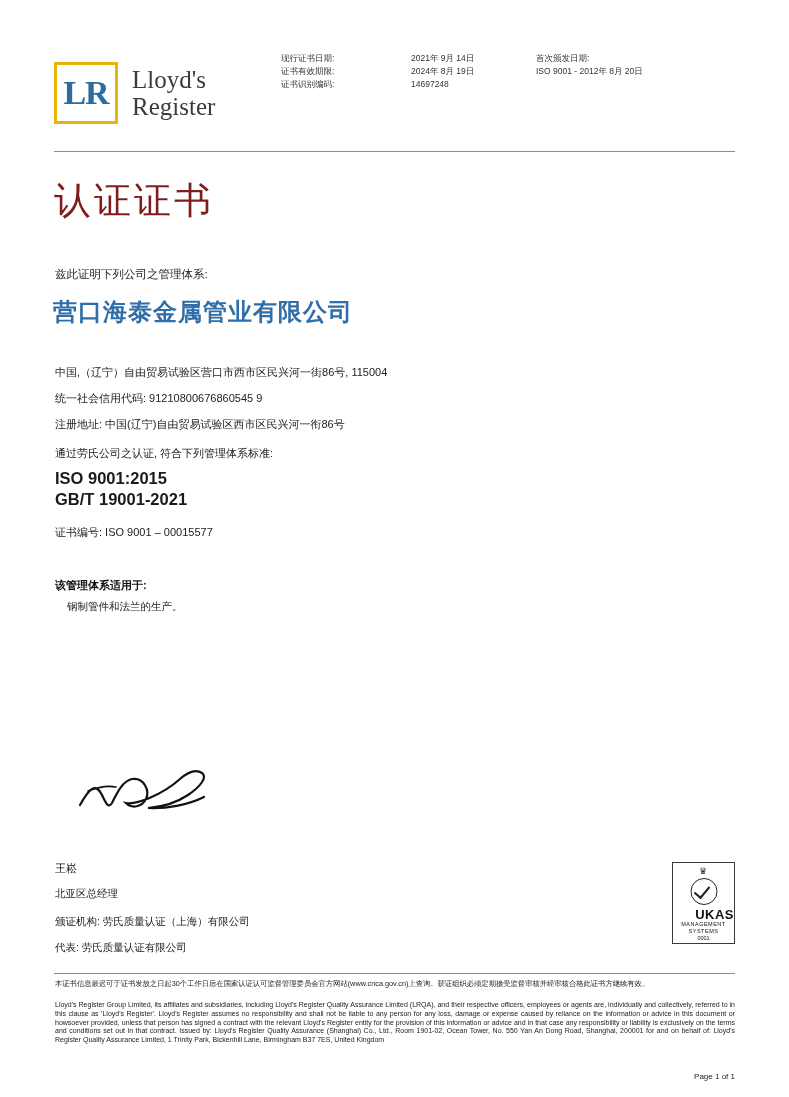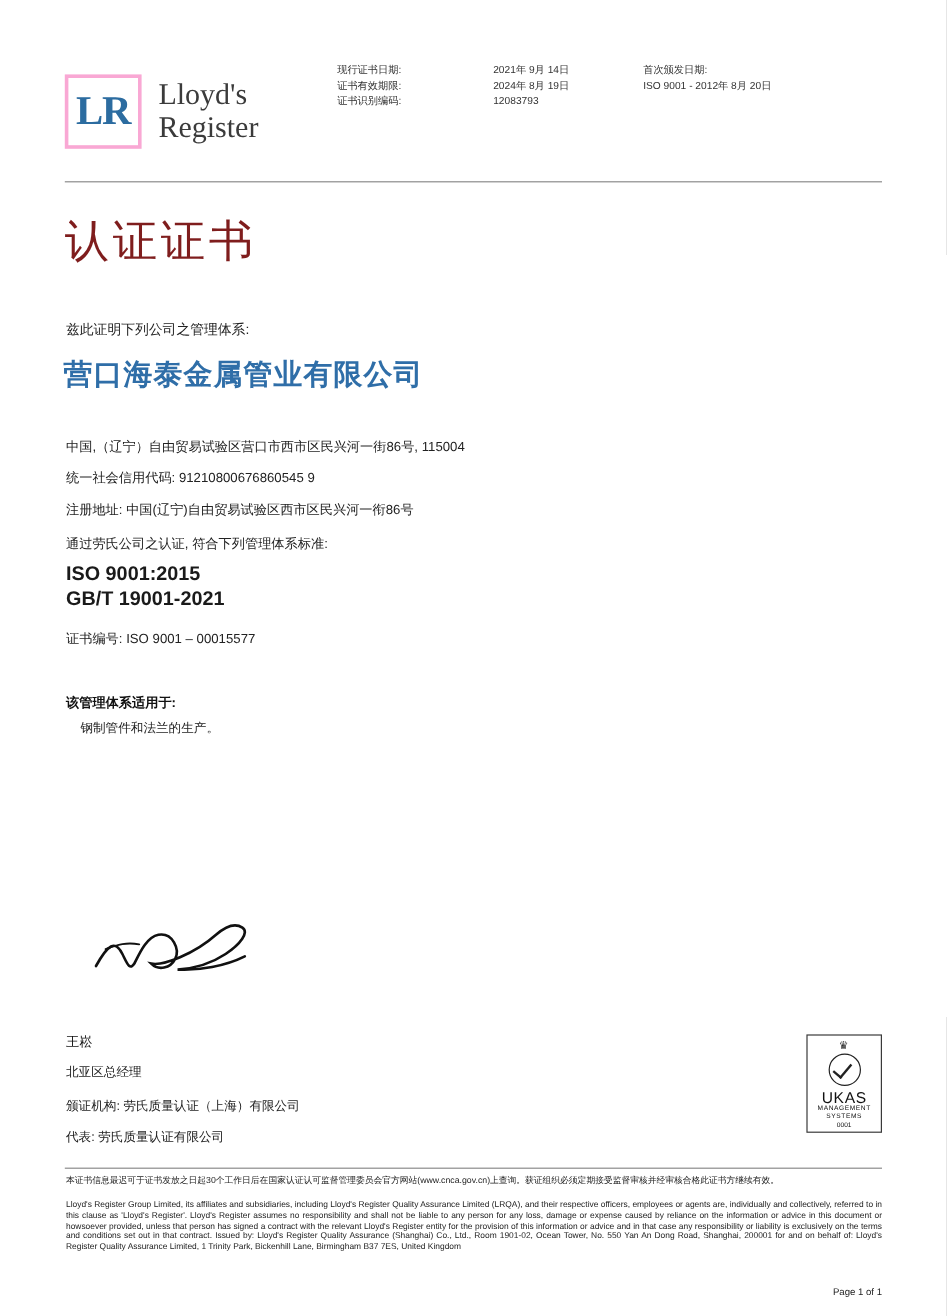--- a/index.html
+++ b/index.html
@@ -25,21 +25,21 @@
     width: 789px; height: 152px;
   }
   .logo-wrap {
     position: absolute;
     left: 54px; top: 62px;
     display: flex;
     align-items: center;
   }
   .logo-mark {
     width: 64px; height: 62px;
-    border: 3px solid #f9a8d4;
+    border: 3px solid #eab308;
     box-sizing: border-box;
     position: relative;
     text-align: center;
   }
   .logo-mark .lr {
     position: absolute;
     left: 0; top: 0; right: 0; bottom: 0;
     display: flex;
     align-items: center;
     justify-content: center;
@@ -216,23 +216,23 @@
     position: absolute;
     left: 6px; top: 4px;
     width: 7px; height: 13px;
     border-right: 2px solid #222;
     border-bottom: 2px solid #222;
     transform: rotate(40deg);
   }
   .ukas .ukas-word {
     position: absolute;
     left: 0; right: 0; top: 44px;
-    text-align: center;
+    text-align: right;
     font-size: 13px;
-    font-weight: normal;
+    font-weight: bold;
     letter-spacing: 0.5px;
     color: #111;
   }
   .ukas .ukas-sub {
     position: absolute;
     left: 0; right: 0; top: 58px;
     text-align: center;
     font-size: 5.5px;
     line-height: 6.5px;
     letter-spacing: 0.5px;
@@ -296,21 +296,21 @@
 
     <div class="meta">
       <div class="meta-col c1">
         <div class="meta-row">现行证书日期:</div>
         <div class="meta-row">证书有效期限:</div>
         <div class="meta-row">证书识别编码:</div>
       </div>
       <div class="meta-col c1v">
         <div class="meta-row">2021年 9月 14日</div>
         <div class="meta-row">2024年 8月 19日</div>
-        <div class="meta-row">12083793</div>
+        <div class="meta-row">14697248</div>
       </div>
       <div class="meta-col c2">
         <div class="meta-row">首次颁发日期:</div>
         <div class="meta-row">ISO 9001 - 2012年 8月 20日</div>
       </div>
     </div>
 
     <div class="rule"></div>
   </div>
 

